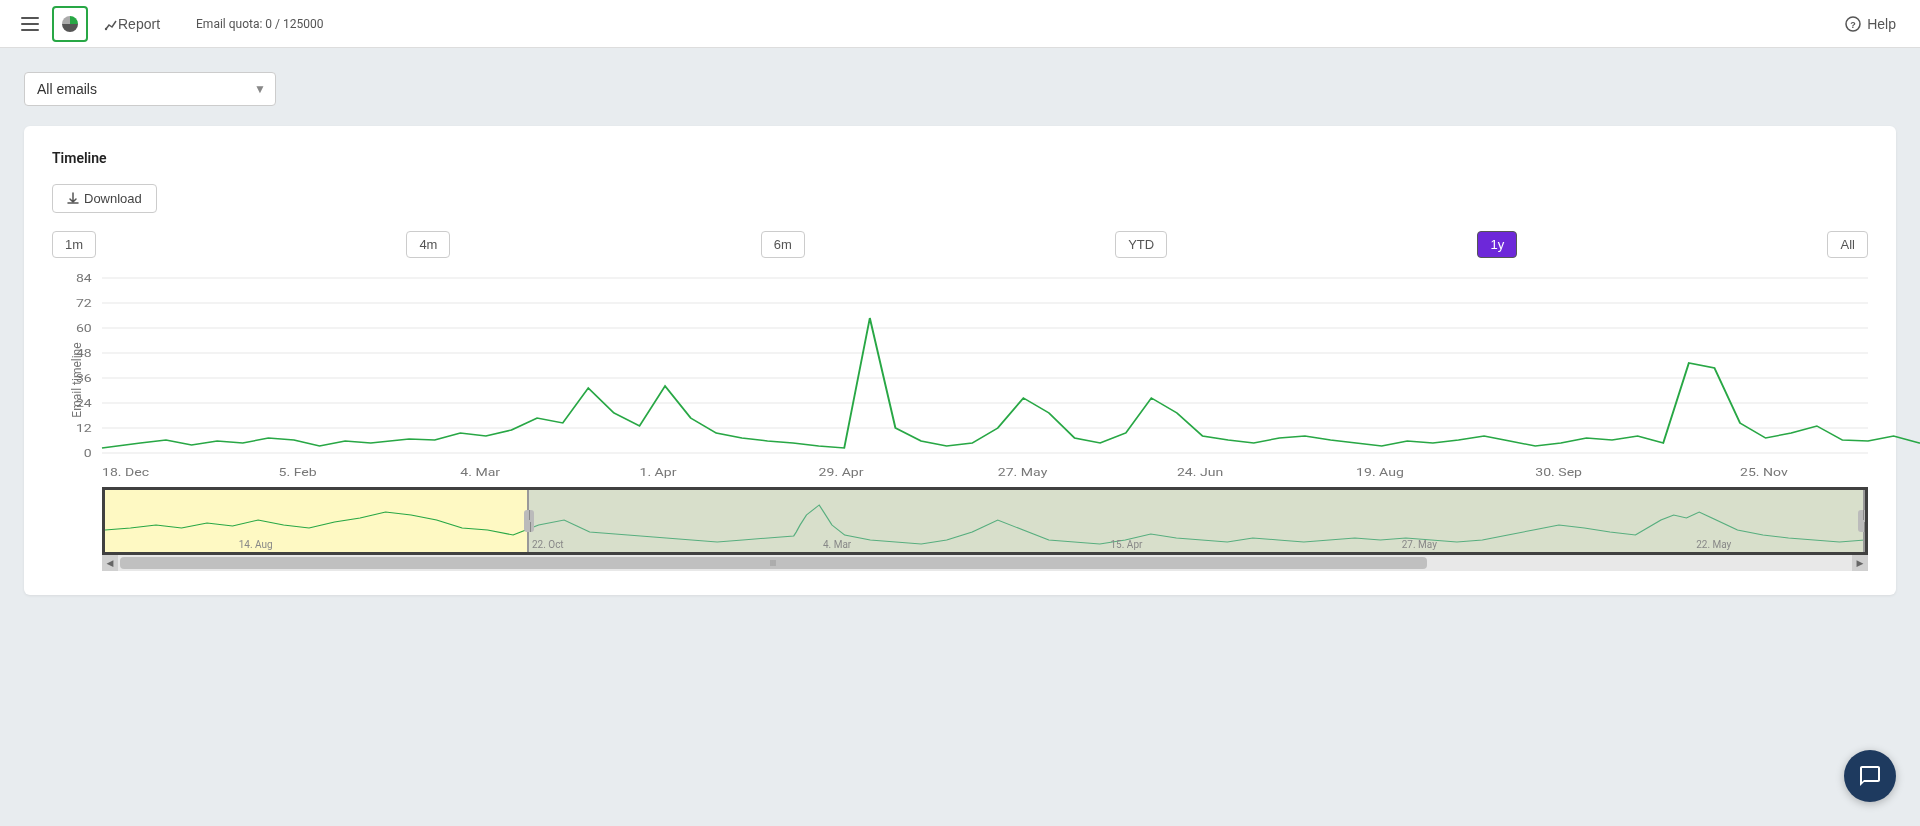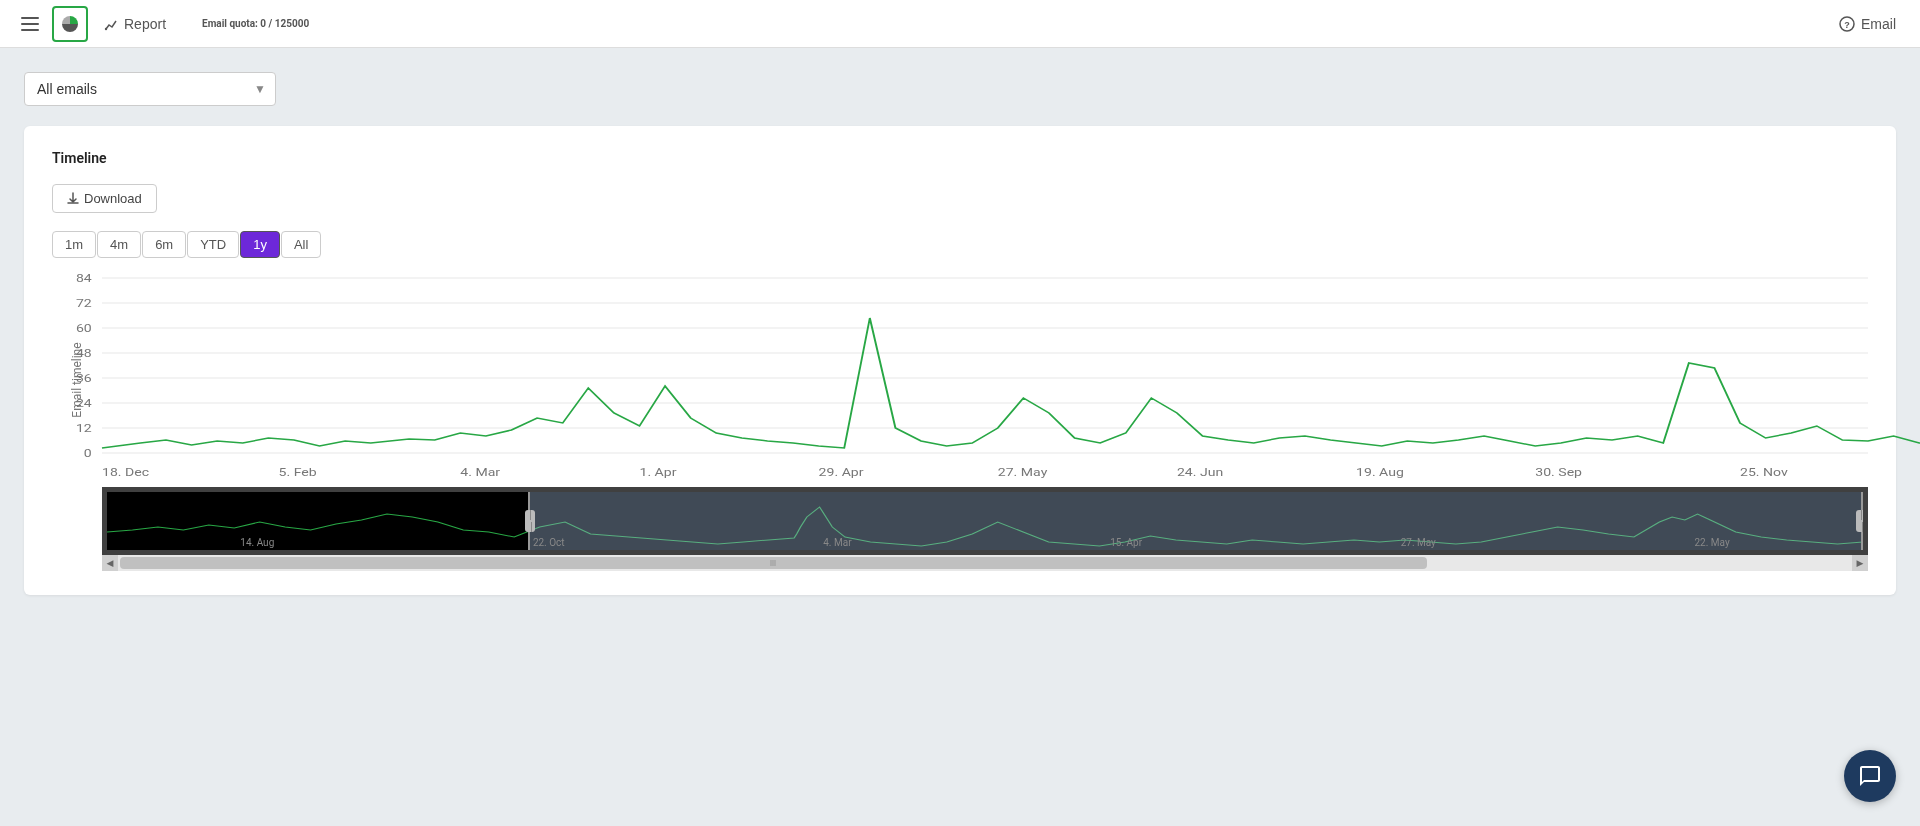--- a/index.html
+++ b/index.html
@@ -30,33 +30,32 @@
     }
     .nav-logo-btn {
       width: 36px; height: 36px;
       display: flex; align-items: center; justify-content: center;
       cursor: pointer;
       border: 2px solid #28a745;
       border-radius: 4px;
       color: #28a745;
     }
     .nav-report-btn {
-      display: flex; align-items: center; gap: 6px;
+      display: flex; align-items: center; 
       background: none; border: none;
       cursor: pointer;
       padding: 6px 12px;
       color: #555;
       font-size: 14px;
       border-radius: 4px;
     }
     .nav-quota {
       margin-left: 20px;
       color: #555;
-      font-size: 10px;
-      font-weight: bold;
+      font-size: 12px;
     }
     .nav-help {
       margin-left: auto;
       display: flex; align-items: center; gap: 6px;
       cursor: pointer;
       color: #555;
       background: none; border: none;
       font-size: 14px;
       padding: 6px 12px;
       border-radius: 4px;
@@ -123,21 +122,21 @@
       color: #444;
       cursor: pointer;
       margin-bottom: 18px;
     }
 
     
     .time-range-btns {
       display: flex;
       gap: 1px;
       margin-bottom: 20px;
-      justify-content: flex-start;
+      justify-content: space-between;
     }
     .time-btn {
       padding: 5px 12px;
       border: 1px solid #ccc;
       background: #fff;
       border-radius: 4px;
       font-size: 13px;
       color: #555;
       cursor: pointer;
     }
@@ -207,21 +206,21 @@
       <circle cx="2" cy="12" r="1.2" fill="#555"></circle>
     </svg>
     <span>Report</span>
   </button>
   <span class="nav-quota">Email quota: 0 / 125000</span>
   <button class="nav-help">
     <svg width="16" height="16" viewBox="0 0 16 16">
       <circle cx="8" cy="8" r="7" stroke="#555" stroke-width="1.5" fill="none"></circle>
       <text x="8" y="12" text-anchor="middle" font-size="9" fill="#555" font-weight="bold">?</text>
     </svg>
-    <span>Email</span>
+    <span>Help</span>
   </button>
 </nav>
 
 <div class="page-content">
 
   <div class="filter-row">
     <div class="filter-select-wrap">
       <select>
         <option>All emails</option>
         <option>Sent</option>
@@ -376,21 +375,21 @@
             <text x="840" y="198" class="axis-label">24. Jun</text>
             <text x="980" y="198" class="axis-label">19. Aug</text>
             <text x="1120" y="198" class="axis-label">30. Sep</text>
             <text x="1280" y="198" class="axis-label">25. Nov</text>
           </svg>
         </div>
       </div>
 
       <div style="display:flex; margin-top:6px;">
         <div style="width:50px; flex-shrink:0;"></div>
-        <div style="flex:1; position:relative; height:68px; background:#000000; border:5px solid #404040; overflow:hidden;padding-left:16px;">
+        <div style="flex:1; position:relative; height:68px; background:#fef9c3; border:3px solid #404040; overflow:hidden;padding-left:16px;">
 
           <svg width="100%" height="60" viewBox="0 0 1380 60" preserveAspectRatio="none" style="position:absolute;top:0;left:0;">
             <polyline fill="none" stroke="#28a745" stroke-width="1" points="
               0,40 20,38 40,35 60,38 80,33 100,36 120,30 140,35 160,38 180,32 200,28 220,22 240,25 260,30 280,38 300,40 320,45 340,35 360,30 380,42 400,44 420,46 440,48 460,50 480,52 500,50 520,48 540,46 542,42 545,35 550,25 560,15 570,35 580,45 600,50 620,52 640,54 660,50 680,42 700,30 720,40 740,50 760,52 780,54 800,50 820,44 840,48 860,50 880,52 890,50 900,48 920,50 940,52 960,50 980,48 1000,50 1020,48 1040,50 1060,52 1080,50 1100,45 1120,40 1140,35 1160,38 1180,42 1200,45 1220,30 1230,25 1240,28 1250,22 1260,28 1280,40 1300,45 1320,48 1340,50 1360,52 1380,50
             "></polyline>
           </svg>
 
           <div style="position:absolute; top:0; bottom:0; left:24%; right:0%; background:rgba(160,185,215,0.40); border-left:2px solid #999; border-right:2px solid #999;">
 
             <div style="position:absolute; left:-5px; top:50%; transform:translateY(-50%); width:10px; height:22px; background:#bbb; border-radius:3px; cursor:ew-resize; display:flex; flex-direction:column; align-items:center; justify-content:center; gap:2px;">

